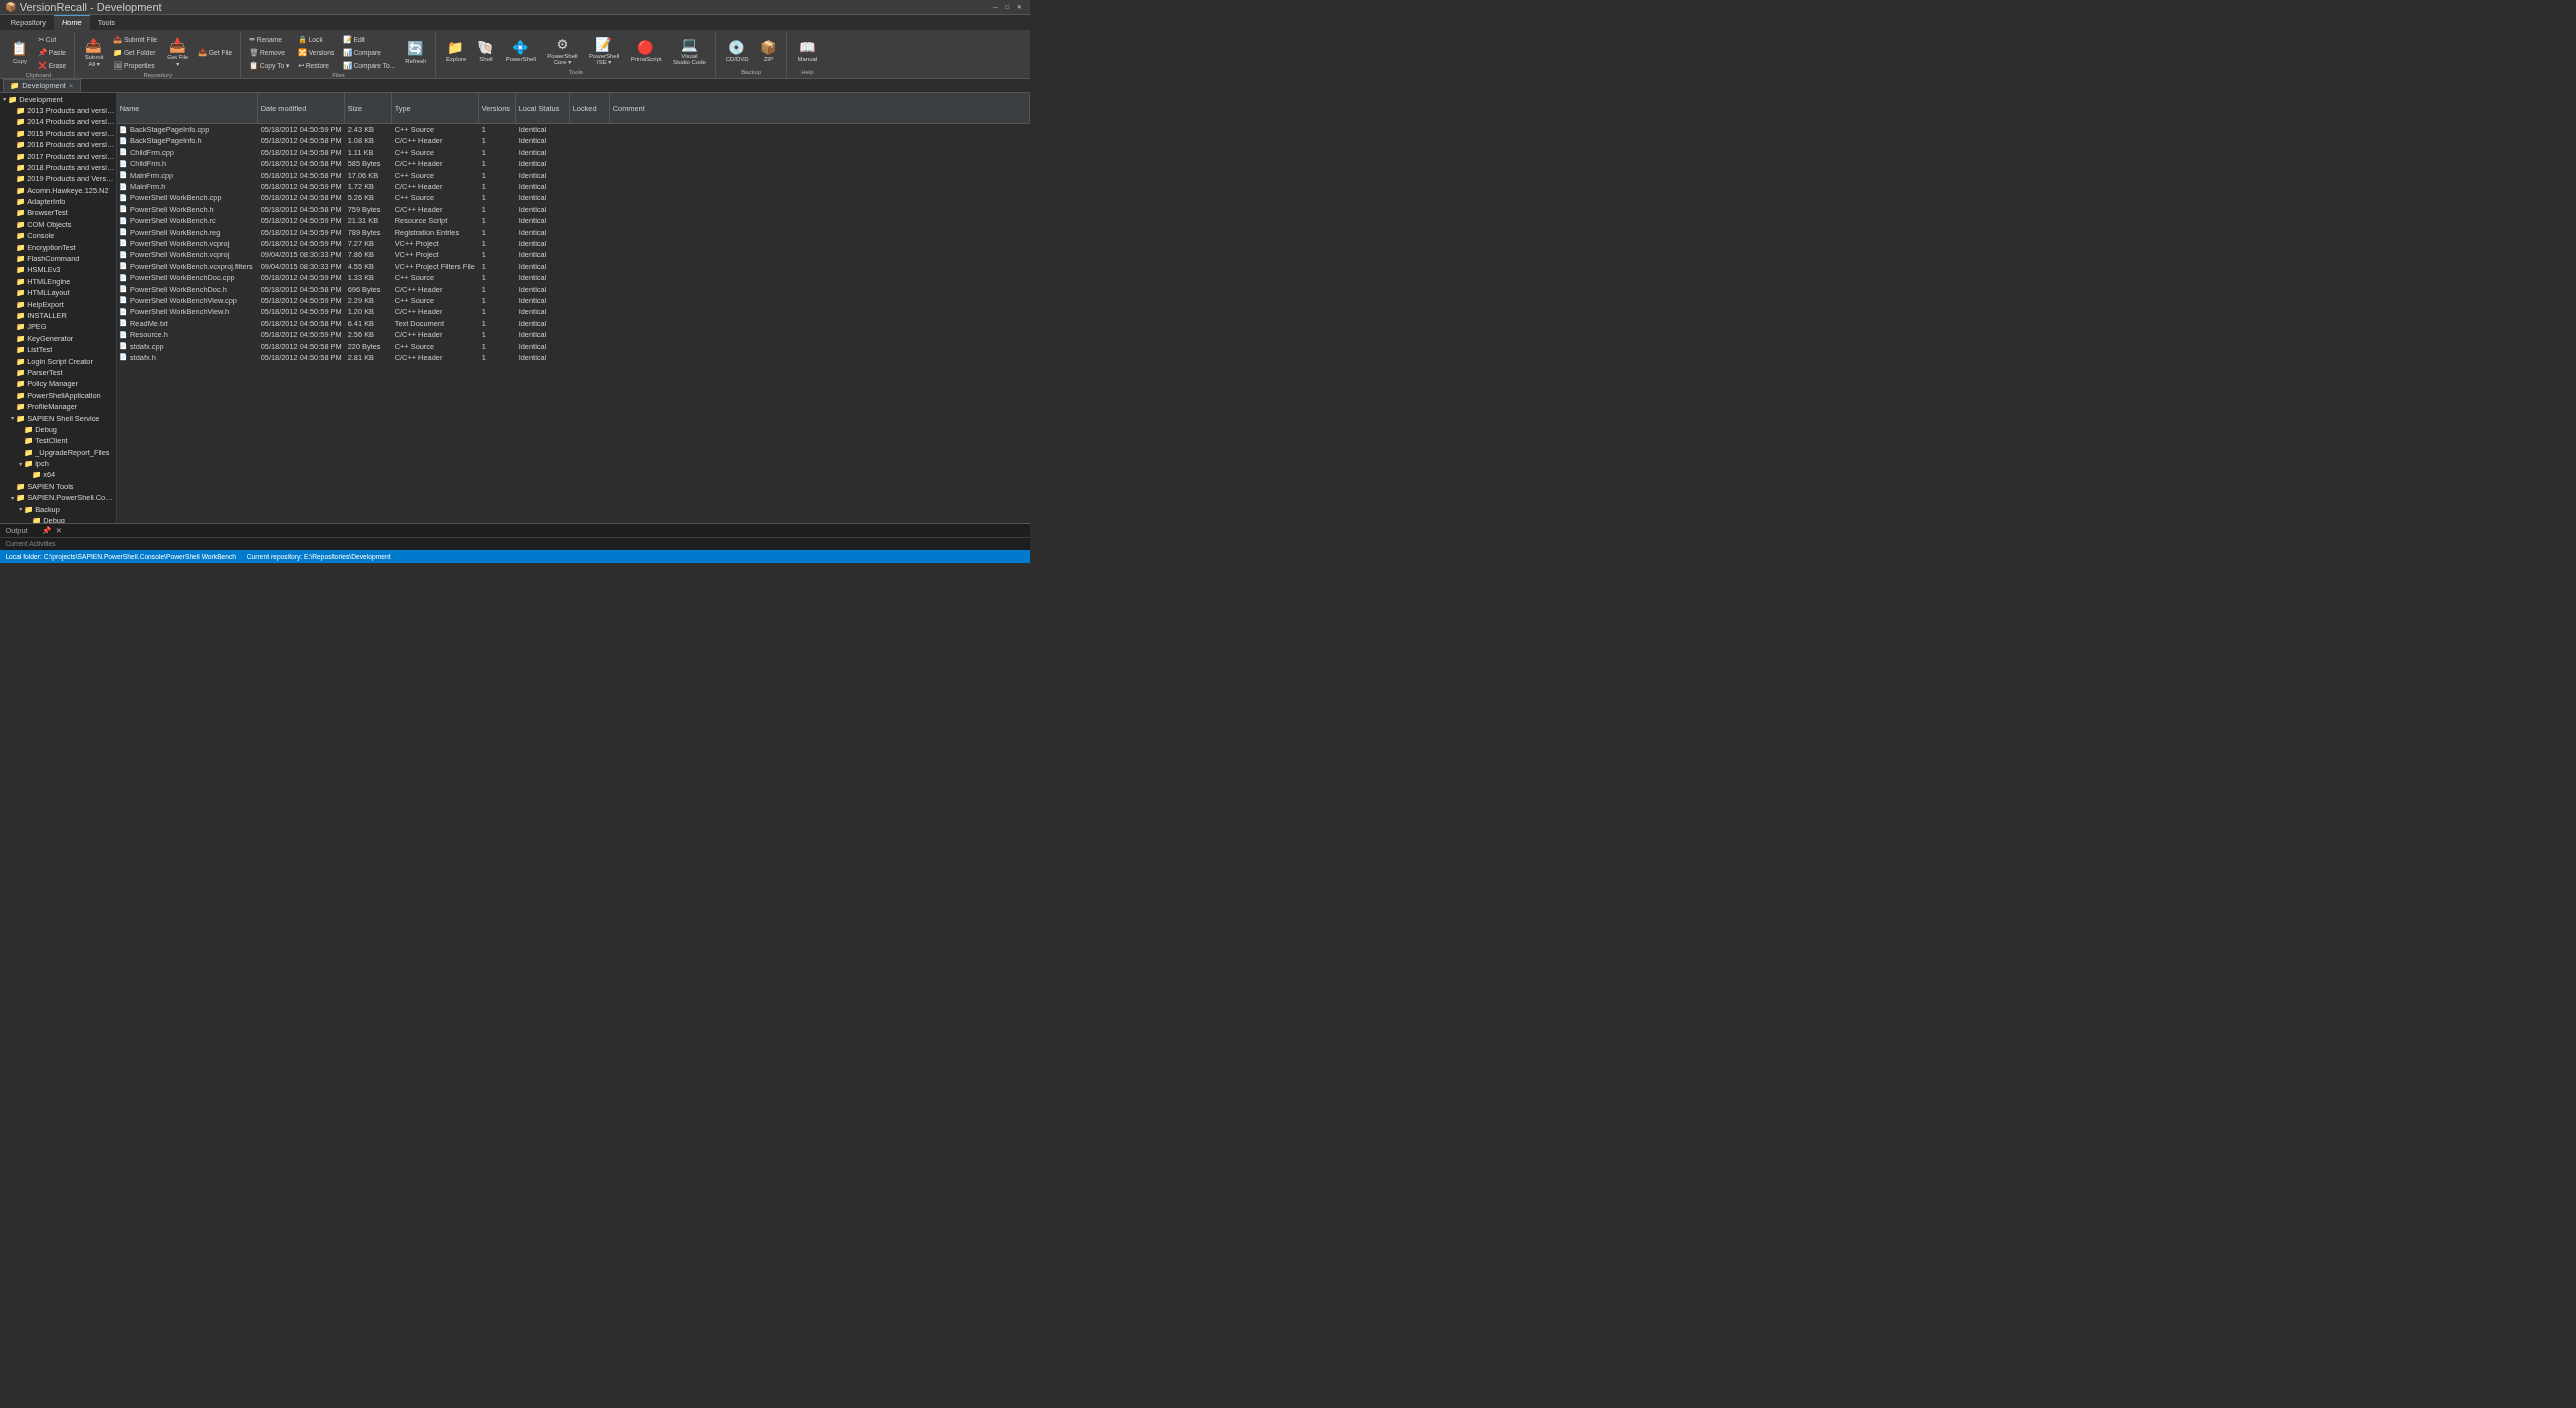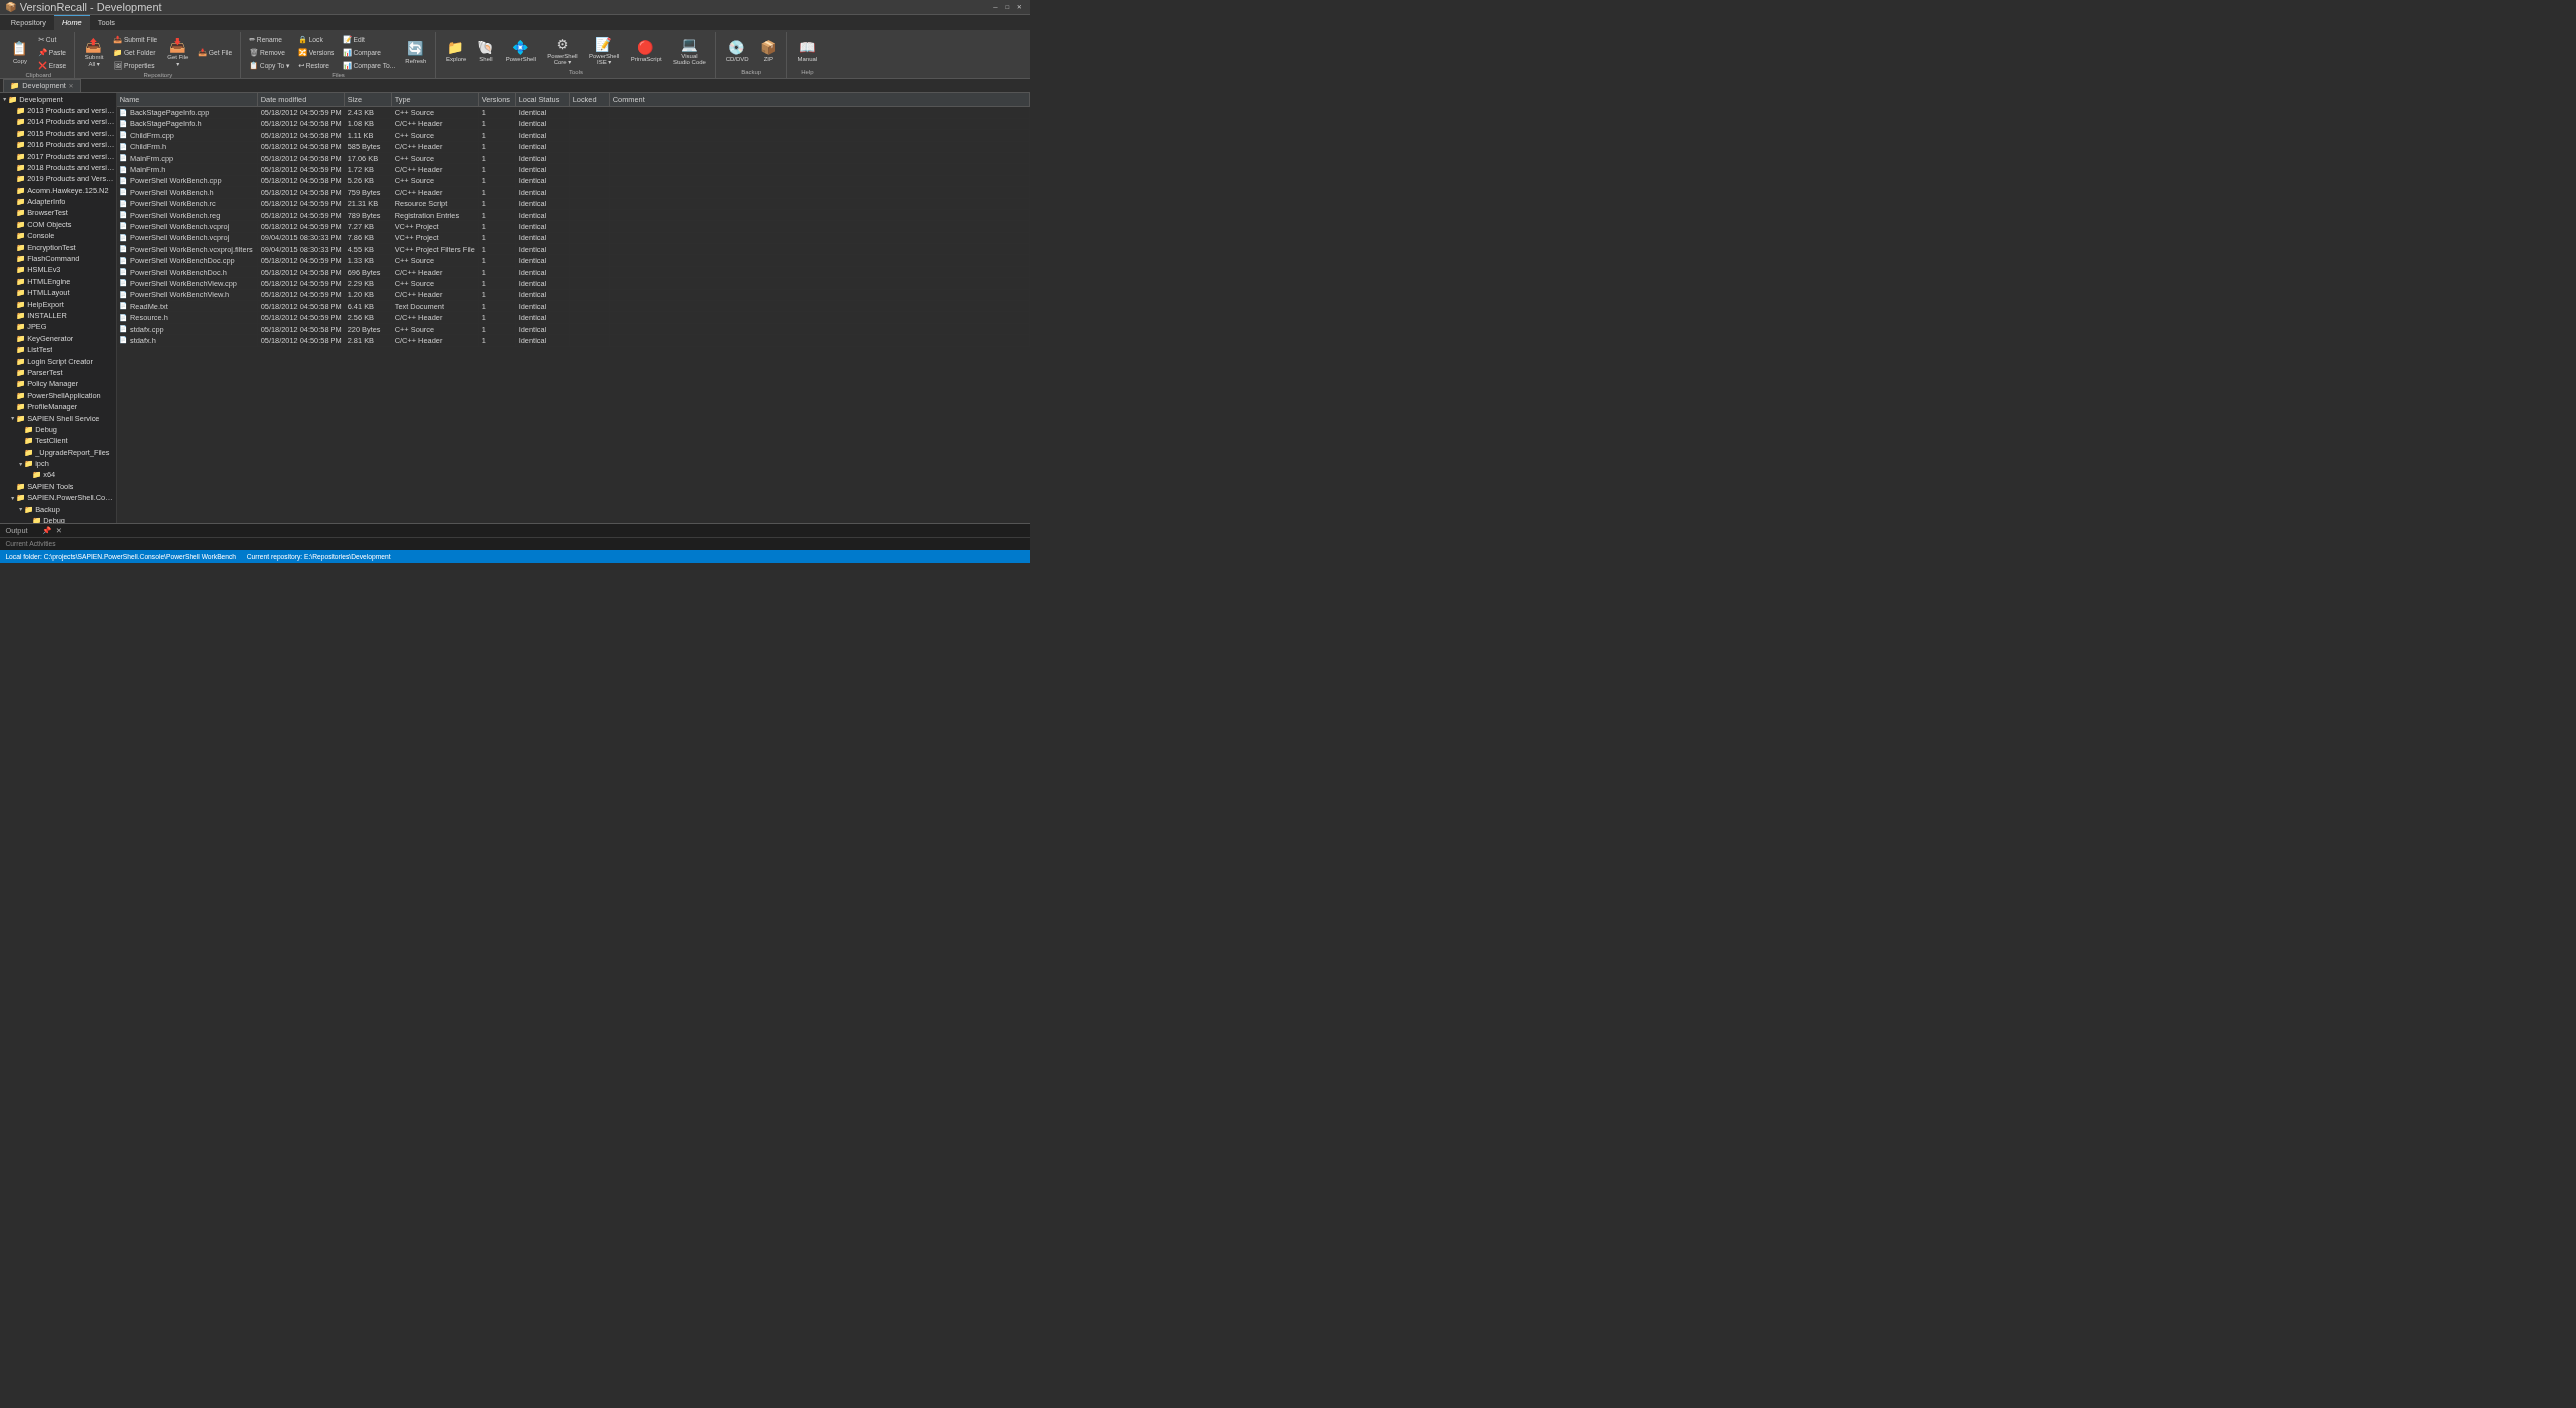--- a/index.html
+++ b/index.html
@@ -228,21 +228,21 @@
     .file-list-container {
       flex: 1;
       display: flex;
       flex-direction: column;
       overflow: hidden;
     }
     .file-list-header {
       display: flex;
       background: #3c3f41;
       border-bottom: 0.7px solid #555;
-      height: 14px;
+      height: 31px;
       flex-shrink: 0;
     }
     .file-list-col-header {
       display: flex;
       align-items: center;
       padding: 0 2.7px;
       font-size: 7.4px;
       color: #cccccc;
       border-right: 0.7px solid #555;
       cursor: pointer;

